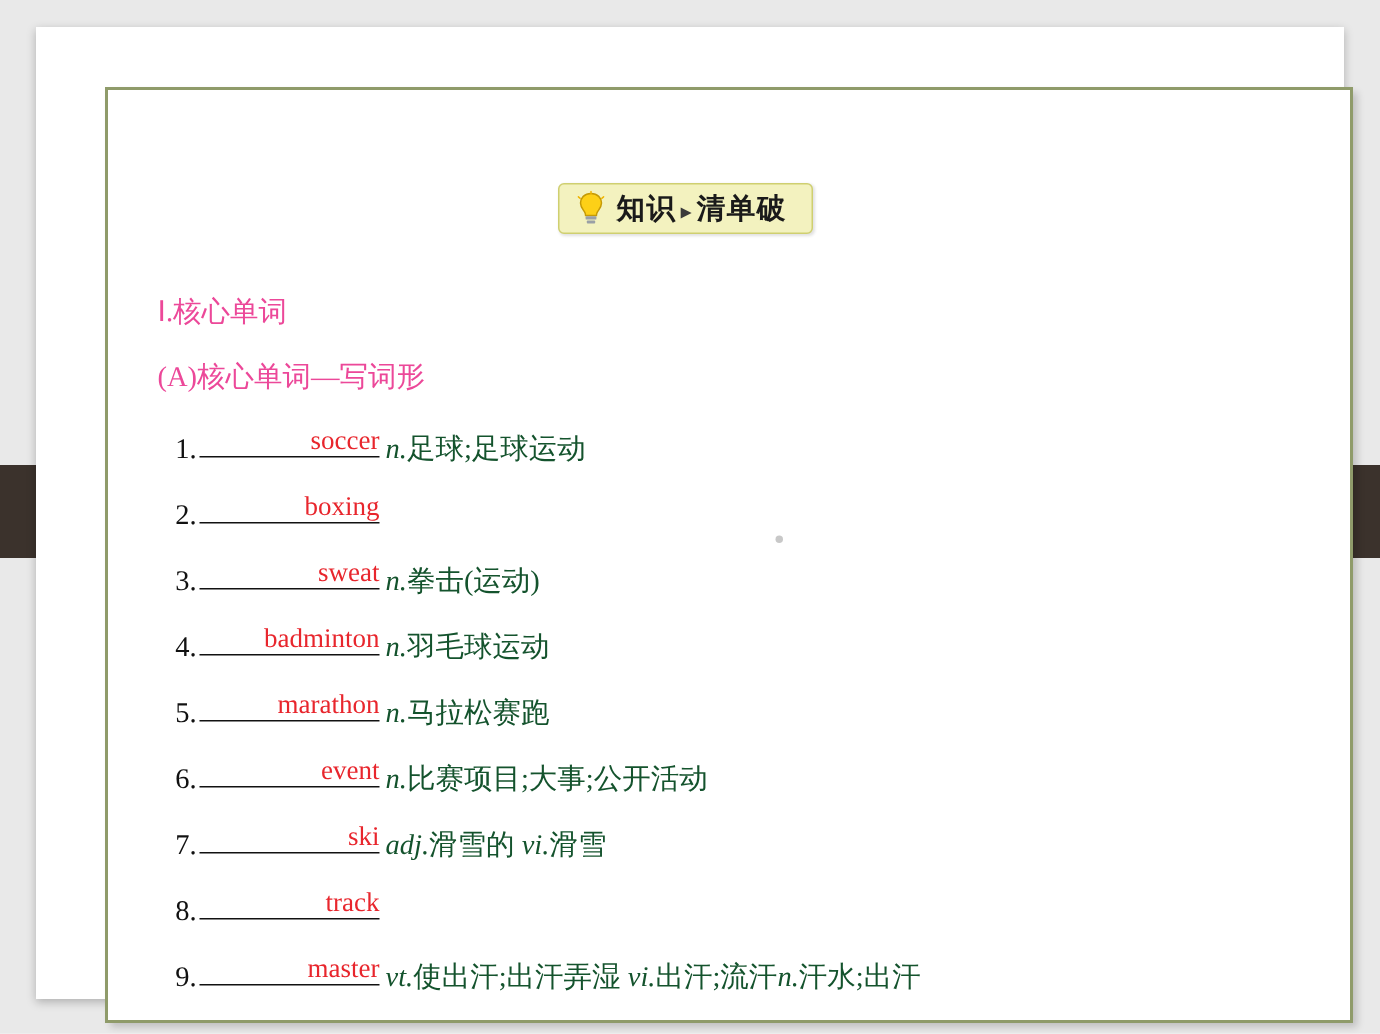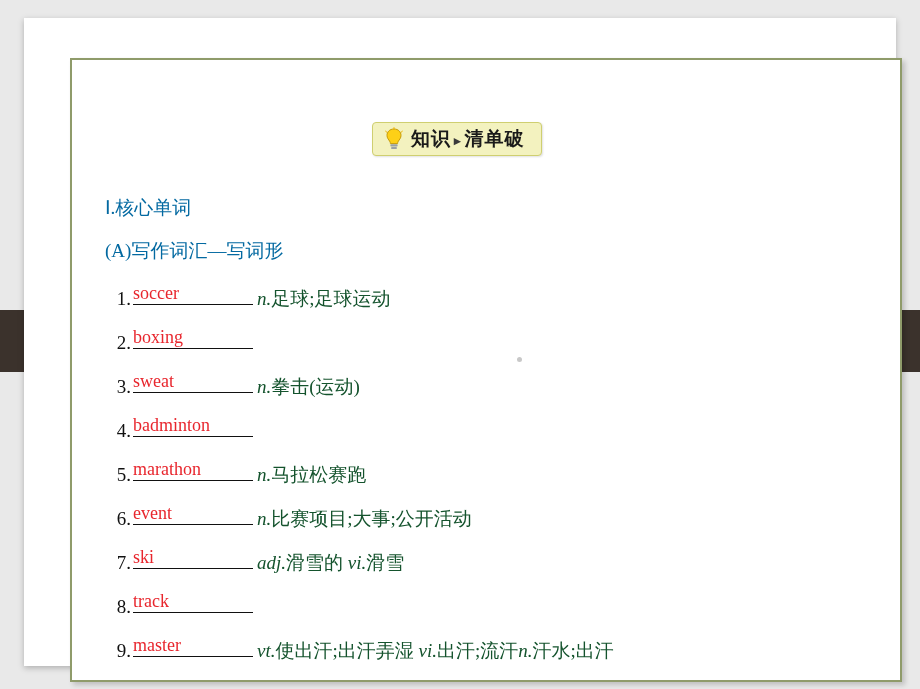--- a/index.html
+++ b/index.html
@@ -92,21 +92,21 @@
     letter-spacing: 1px;
   }
   .banner-text .sep {
     color: #3a3a3a;
     font-size: 13px;
     padding: 0 3px;
   }
   .section-label {
     position: absolute;
     font-size: 19px;
-    color: #0369a1;
+    color: #ec4899;
     font-family: "Liberation Serif", serif;
   }
   #sec-core { left: 33px; top: 135px; }
   #sec-a    { left: 33px; top: 178px; }
 
   .items {
     position: absolute;
     left: 33px;
     top: 222px;
     width: 790px;
@@ -123,21 +123,21 @@
     display: inline-block;
     min-width: 26px;
     text-align: right;
     font-family: "Liberation Serif", serif;
   }
   .blank {
     display: inline-block;
     position: relative;
     width: 120px;
     border-bottom: 1.4px solid #111;
-    text-align: left;
+    text-align: right;
     margin: 0 2px 0 2px;
     height: 22px;
   }
   .blank span {
     position: absolute;
     left: 0;
     right: 0;
     bottom: 1px;
     color: #e8262d;
     font-family: "Liberation Serif", serif;
@@ -182,21 +182,21 @@
               <path d="M11 2 C6.6 2 4 5 4 8.4 C4 11 5.6 12.6 6.6 14.1 C7.2 15 7.4 15.8 7.4 16.6 L14.6 16.6 C14.6 15.8 14.8 15 15.4 14.1 C16.4 12.6 18 11 18 8.4 C18 5 15.4 2 11 2 Z" fill="#fdd017" stroke="#c59a06" stroke-width="1"></path>
               <rect x="7.4" y="17.2" width="7.2" height="2.2" rx="0.6" fill="#9aa0a6"></rect>
               <rect x="8.2" y="20" width="5.6" height="2.0" rx="0.6" fill="#9aa0a6"></rect>
               <path d="M11 0.6 L11 2.2 M2.6 4.2 L3.8 5.2 M19.4 4.2 L18.2 5.2" stroke="#f0b400" stroke-width="1" stroke-linecap="round"></path>
             </svg>
           </span>
           <span class="banner-text"><span>知识</span><span class="sep">▸</span><span>清单破</span></span>
         </div>
 
         <div class="section-label" id="sec-core">Ⅰ.核心单词</div>
-        <div class="section-label" id="sec-a">(A)写作词汇—写词形</div>
+        <div class="section-label" id="sec-a">(A)核心单词—写词形</div>
 
         <div class="items">
 
           <div class="item">
             <span class="num">1.</span>
             <span class="blank">
                 <span>soccer</span>
               </span>
             <span class="defn"><i>n.</i>足球;足球运动</span>
           </div>
@@ -214,20 +214,21 @@
                 <span>sweat</span>
               </span>
             <span class="defn"><i>n.</i>拳击(运动)</span>
           </div>
 
           <div class="item">
             <span class="num">4.</span>
             <span class="blank">
                 <span>badminton</span>
               </span>
+            <span class="defn"><i>n.</i>羽毛球运动</span>
           </div>
 
           <div class="item">
             <span class="num">5.</span>
             <span class="blank">
                 <span>marathon</span>
               </span>
             <span class="defn"><i>n.</i>马拉松赛跑</span>
           </div>
 

